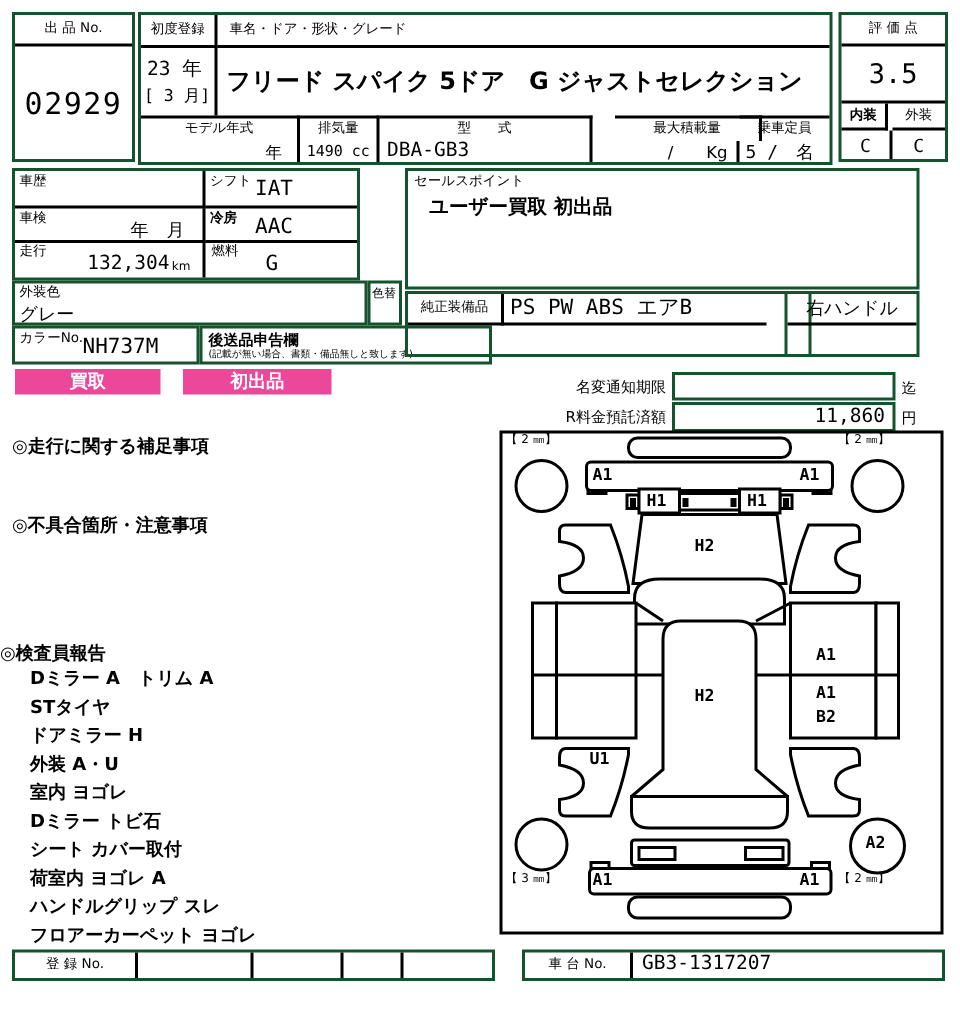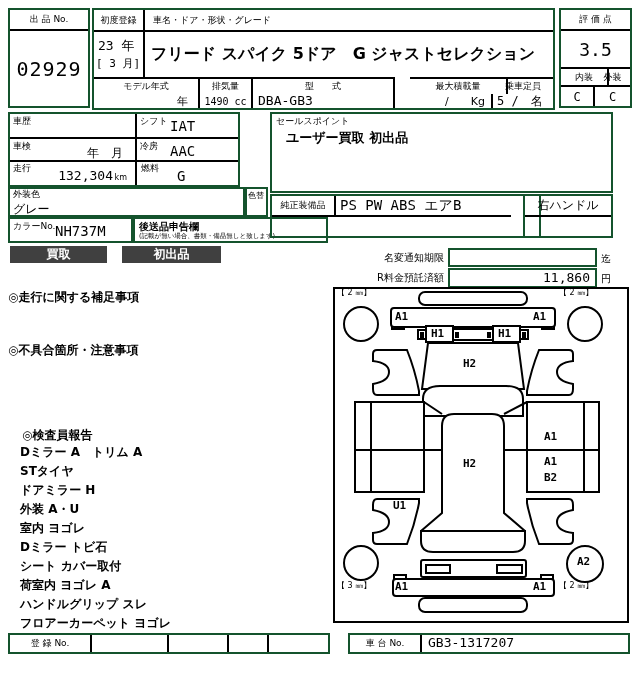--- a/index.html
+++ b/index.html
@@ -7,21 +7,21 @@
          font-family:"DejaVu Sans",sans-serif;color:#000;overflow:hidden;}
   .abs{position:absolute;}
   .box{position:absolute;border:2px solid #14532d;box-sizing:border-box;}
   .cell{position:absolute;box-sizing:border-box;}
   .br{border-right:2px solid #000;}
   .bb{border-bottom:2px solid #000;}
   .bt{border-top:2px solid #000;}
   .lbl{font-size:9px;line-height:11px;}
   .val{font-family:"DejaVu Sans Mono","DejaVu Sans",monospace;}
   .ctr{display:flex;align-items:center;justify-content:center;text-align:center;}
-  .badge{position:absolute;background:#404040;color:#fff;font-size:12px;font-weight:bold;
+  .badge{position:absolute;background:#ec4899;color:#fff;font-size:12px;font-weight:bold;
          display:flex;align-items:center;justify-content:center;height:17px;}
   .sec-h{position:absolute;font-size:12px;font-weight:bold;}
   .report-item{height:19px;font-size:12px;font-weight:bold;white-space:nowrap;}
   .dlabel{position:absolute;font-family:"DejaVu Sans Mono","DejaVu Sans",monospace;
           font-size:11px;font-weight:bold;line-height:11px;}
   .dtread{position:absolute;font-size:8px;line-height:9px;white-space:nowrap;}
   svg{display:block;}
 </style>
 </head>
 <body>
@@ -51,40 +51,40 @@
     <div class="cell br" style="left:0;top:84px;width:106px;height:14px;font-size:11px;text-align:right;padding-right:10px;">年</div>
     <div class="cell br ctr val" style="left:106px;top:84px;width:53px;height:14px;font-size:10px;">1490 cc</div>
     <div class="cell br val" style="left:159px;top:84px;width:142px;height:14px;font-size:13px;padding-left:5px;line-height:14px;">DBA-GB3</div>
     <div class="cell br" style="left:301px;top:84px;width:98px;height:14px;font-size:11px;text-align:right;padding-right:6px;">/　　Kg</div>
     <div class="cell val" style="left:399px;top:84px;width:60px;height:14px;font-size:12px;padding-left:4px;line-height:14px;">5 /　名</div>
   </div>
 
   <div class="box" style="left:559px;top:8px;width:73px;height:100px;">
     <div class="cell bb ctr lbl" style="left:0;top:0;width:69px;height:21px;">評 価 点</div>
     <div class="cell bb ctr val" style="left:0;top:21px;width:69px;height:38px;font-size:18px;">3.5</div>
-    <div class="cell br bb ctr lbl" style="left:0;top:59px;width:48px;height:18px;">内装</div>
+    <div class="cell br bb ctr lbl" style="left:0;top:59px;width:31px;height:18px;font-weight:bold;">内装</div>
     <div class="cell bb ctr lbl" style="left:34px;top:59px;width:35px;height:18px;">外装</div>
     <div class="cell br ctr val" style="left:0;top:77px;width:34px;height:19px;font-size:12px;">C</div>
     <div class="cell ctr val" style="left:34px;top:77px;width:35px;height:19px;font-size:12px;">C</div>
   </div>
 
   <div class="box" style="left:8px;top:112px;width:232px;height:75px;">
     <div class="cell br bb" style="left:0;top:0;width:127px;height:25px;">
       <span class="abs lbl" style="left:3px;top:2px;">車歴</span>
     </div>
     <div class="cell bb" style="left:127px;top:0;width:101px;height:25px;">
       <span class="abs lbl" style="left:3px;top:2px;">シフト</span>
       <span class="abs val" style="left:33px;top:4px;font-size:14px;">IAT</span>
     </div>
     <div class="cell br bb" style="left:0;top:25px;width:127px;height:23px;">
       <span class="abs lbl" style="left:3px;top:2px;">車検</span>
       <span class="abs" style="right:12px;top:6px;font-size:12px;">年　月</span>
     </div>
     <div class="cell bb" style="left:127px;top:25px;width:101px;height:23px;">
-      <span class="abs lbl" style="left:3px;top:2px;">冷房</span>
+      <span class="abs lbl" style="left:3px;top:2px;font-weight:bold;">冷房</span>
       <span class="abs val" style="left:33px;top:4px;font-size:14px;">AAC</span>
     </div>
     <div class="cell br" style="left:0;top:48px;width:127px;height:23px;">
       <span class="abs lbl" style="left:3px;top:1px;">走行</span>
       <span class="abs val" style="right:22px;top:6px;font-size:13px;">132,304</span>
       <span class="abs" style="right:8px;top:11px;font-size:8px;">km</span>
     </div>
     <div class="cell" style="left:127px;top:48px;width:101px;height:23px;">
       <span class="abs lbl" style="left:4px;top:1px;">燃料</span>
       <span class="abs val" style="left:40px;top:6px;font-size:14px;">G</span>
@@ -127,21 +127,21 @@
 
   <div class="abs" style="left:330px;top:251px;width:114px;font-size:10px;text-align:right;">名変通知期限</div>
   <div class="box" style="left:448px;top:248px;width:149px;height:19px;"></div>
   <div class="abs" style="left:601px;top:252px;font-size:10px;">迄</div>
   <div class="abs" style="left:330px;top:271px;width:114px;font-size:10px;text-align:right;">R料金預託済額</div>
   <div class="box val" style="left:448px;top:268px;width:149px;height:20px;font-size:13px;text-align:right;padding-right:5px;line-height:16px;">11,860</div>
   <div class="abs" style="left:601px;top:272px;font-size:10px;">円</div>
 
   <div class="sec-h" style="left:8px;top:289px;">◎走行に関する補足事項</div>
   <div class="sec-h" style="left:8px;top:342px;">◎不具合箇所・注意事項</div>
-  <div class="sec-h" style="left:22px;top:427px;">◎検査員報告</div>
+  <div class="sec-h" style="left:0;top:427px;">◎検査員報告</div>
   <div class="abs" style="left:20px;top:444px;">
     <div class="report-item">Dミラー A　トリム A</div>
     <div class="report-item">STタイヤ</div>
     <div class="report-item">ドアミラー H</div>
     <div class="report-item">外装 A・U</div>
     <div class="report-item">室内 ヨゴレ</div>
     <div class="report-item">Dミラー トビ石</div>
     <div class="report-item">シート カバー取付</div>
     <div class="report-item">荷室内 ヨゴレ A</div>
     <div class="report-item">ハンドルグリップ スレ</div>

